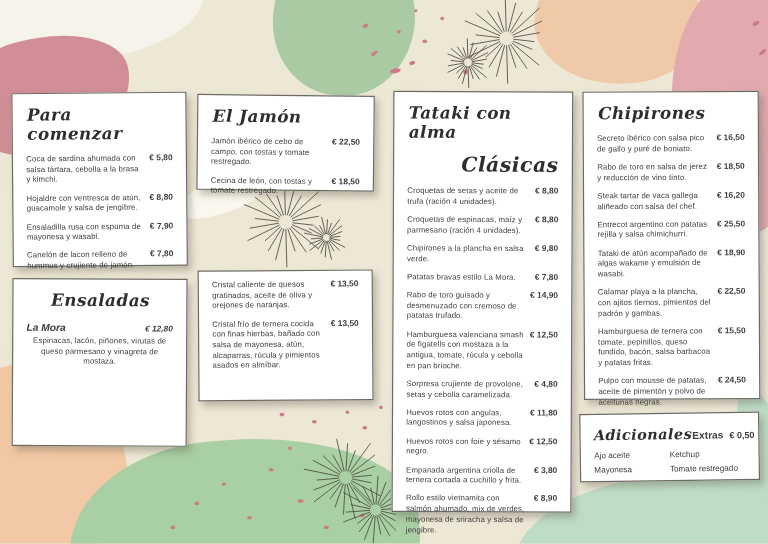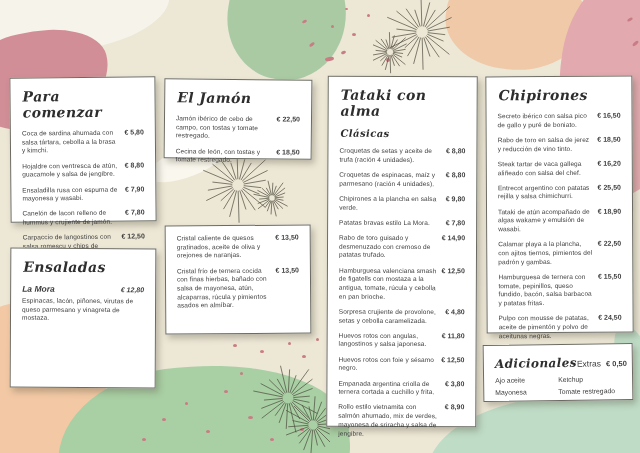--- a/index.html
+++ b/index.html
@@ -25,41 +25,41 @@
   
   .fw{position:absolute;z-index:1;}
   
   .card{
     position:absolute;z-index:2;background:var(--card_bg,#FFFFFF);
     border:1px solid var(--card_border,#6B6B63);
     box-shadow:3px 4px 6px rgba(90,85,70,.35);
     padding:8px 11px;box-sizing:border-box;
   }
   #card-para{left:10px;top:77px;width:146px;height:145px;transform:rotate(-.5deg);}
-  #card-ensaladas{left:10px;top:248px;width:146px;height:140px;transform:rotate(.3deg);}
+  #card-ensaladas{left:10px;top:232px;width:146px;height:140px;transform:rotate(.3deg);text-align:center;}
   #card-jamon{left:164px;top:79px;width:148px;height:80px;transform:rotate(.6deg);}
   #card-cristales{left:165px;top:225px;width:146px;height:109px;transform:rotate(-.4deg);}
   #card-tapas{left:327px;top:76px;width:150px;height:351px;transform:rotate(.25deg);}
   #card-principales{left:486px;top:76px;width:147px;height:257px;transform:rotate(-.3deg);}
   #card-adicionales{left:483px;top:344px;width:150px;height:57px;transform:rotate(-.8deg);}
   .script-title{
     font-family:"DejaVu Serif",serif;font-style:italic;font-weight:600;
     font-size:14px;letter-spacing:.4px;margin:2px 0 9px 1px;color:#2e2e2e;
   }
-  .script-title.sub{font-size:10px;margin:6px 0 8px 1px;}
+  .script-title.sub{font-size:17px;margin:6px 0 8px 1px;text-align:right;}
   .script-title.small{font-size:12px;margin:0;}
   .item-row{display:flex;align-items:flex-start;margin-bottom:6.5px;}
   .item-desc{flex:1;font-size:6.5px;line-height:1.34;letter-spacing:.1px;}
   .item-price{font-size:7px;font-weight:bold;white-space:nowrap;margin-left:5px;}
   .item-block{margin-bottom:9px;}
   .item-head{display:flex;justify-content:space-between;align-items:baseline;margin-bottom:3px;font-style:italic;}
   .item-name{font-size:8.5px;font-weight:bold;}
   .adic-header{display:flex;justify-content:space-between;align-items:baseline;margin-bottom:5px;}
   .extras{white-space:nowrap;}
-  .extras-label{font-size:8.5px;font-weight:normal;margin-right:5px;}
+  .extras-label{font-size:8.5px;font-weight:bold;margin-right:5px;}
   .extras-price{font-size:7.5px;font-weight:bold;}
   .adic-cols{display:flex;}
   .adic-cols > div{flex:1;}
   .adic-item{font-size:6.8px;margin-bottom:5px;}
 </style>
 </head>
 <body style="--background: #EDE7D6; --card_bg: #FFFFFF; --card_border: #6B6B63; --text: #3D3D3D; --rose_splash: #D28E96; --green_blob: #AACAA4; --peach_blob: #EFC9A8; --pink_blob: #E2A9AE; --peach_bottom: #F2C9A4; --green_bottom: #A9CFA4; --mint_bottom: #BFDCC6; --dot: #C97C84; --firework: #4C4A3C;">
 
 <div class="blob blob-white-tl"></div>
 <div class="blob splash-rose"></div>

